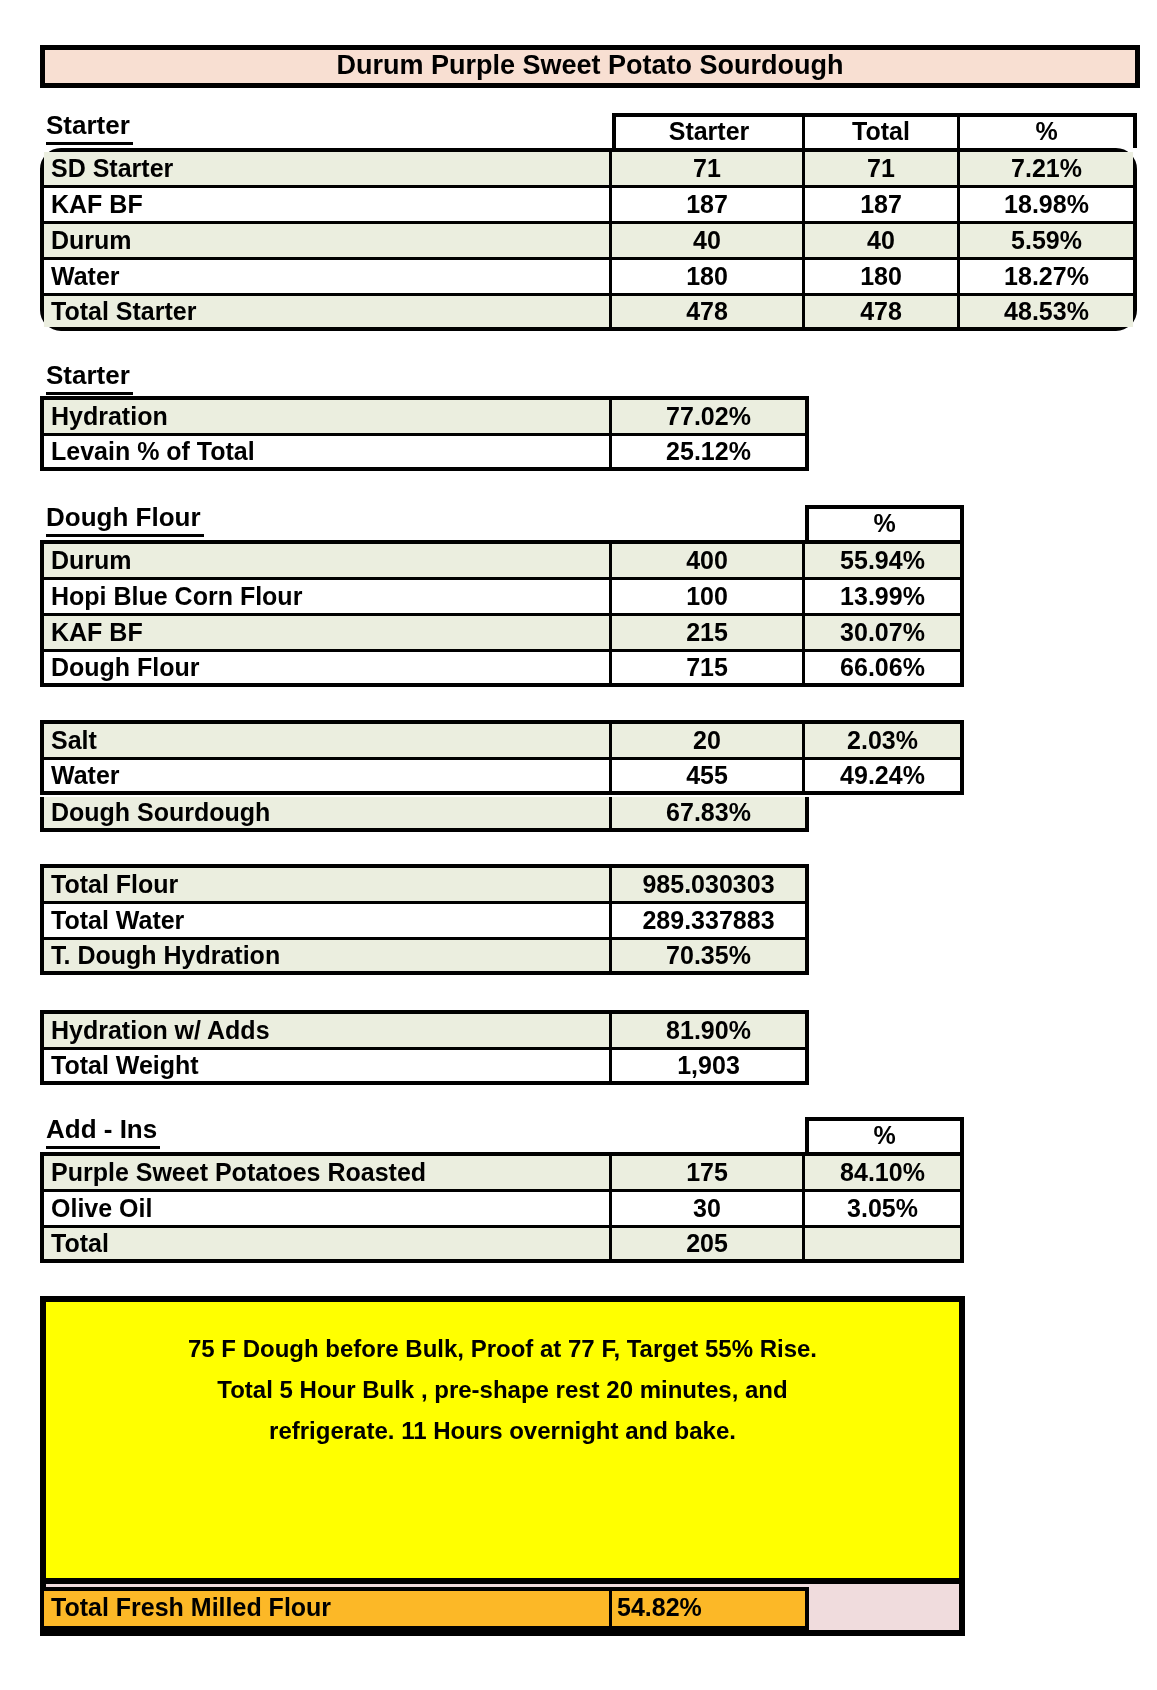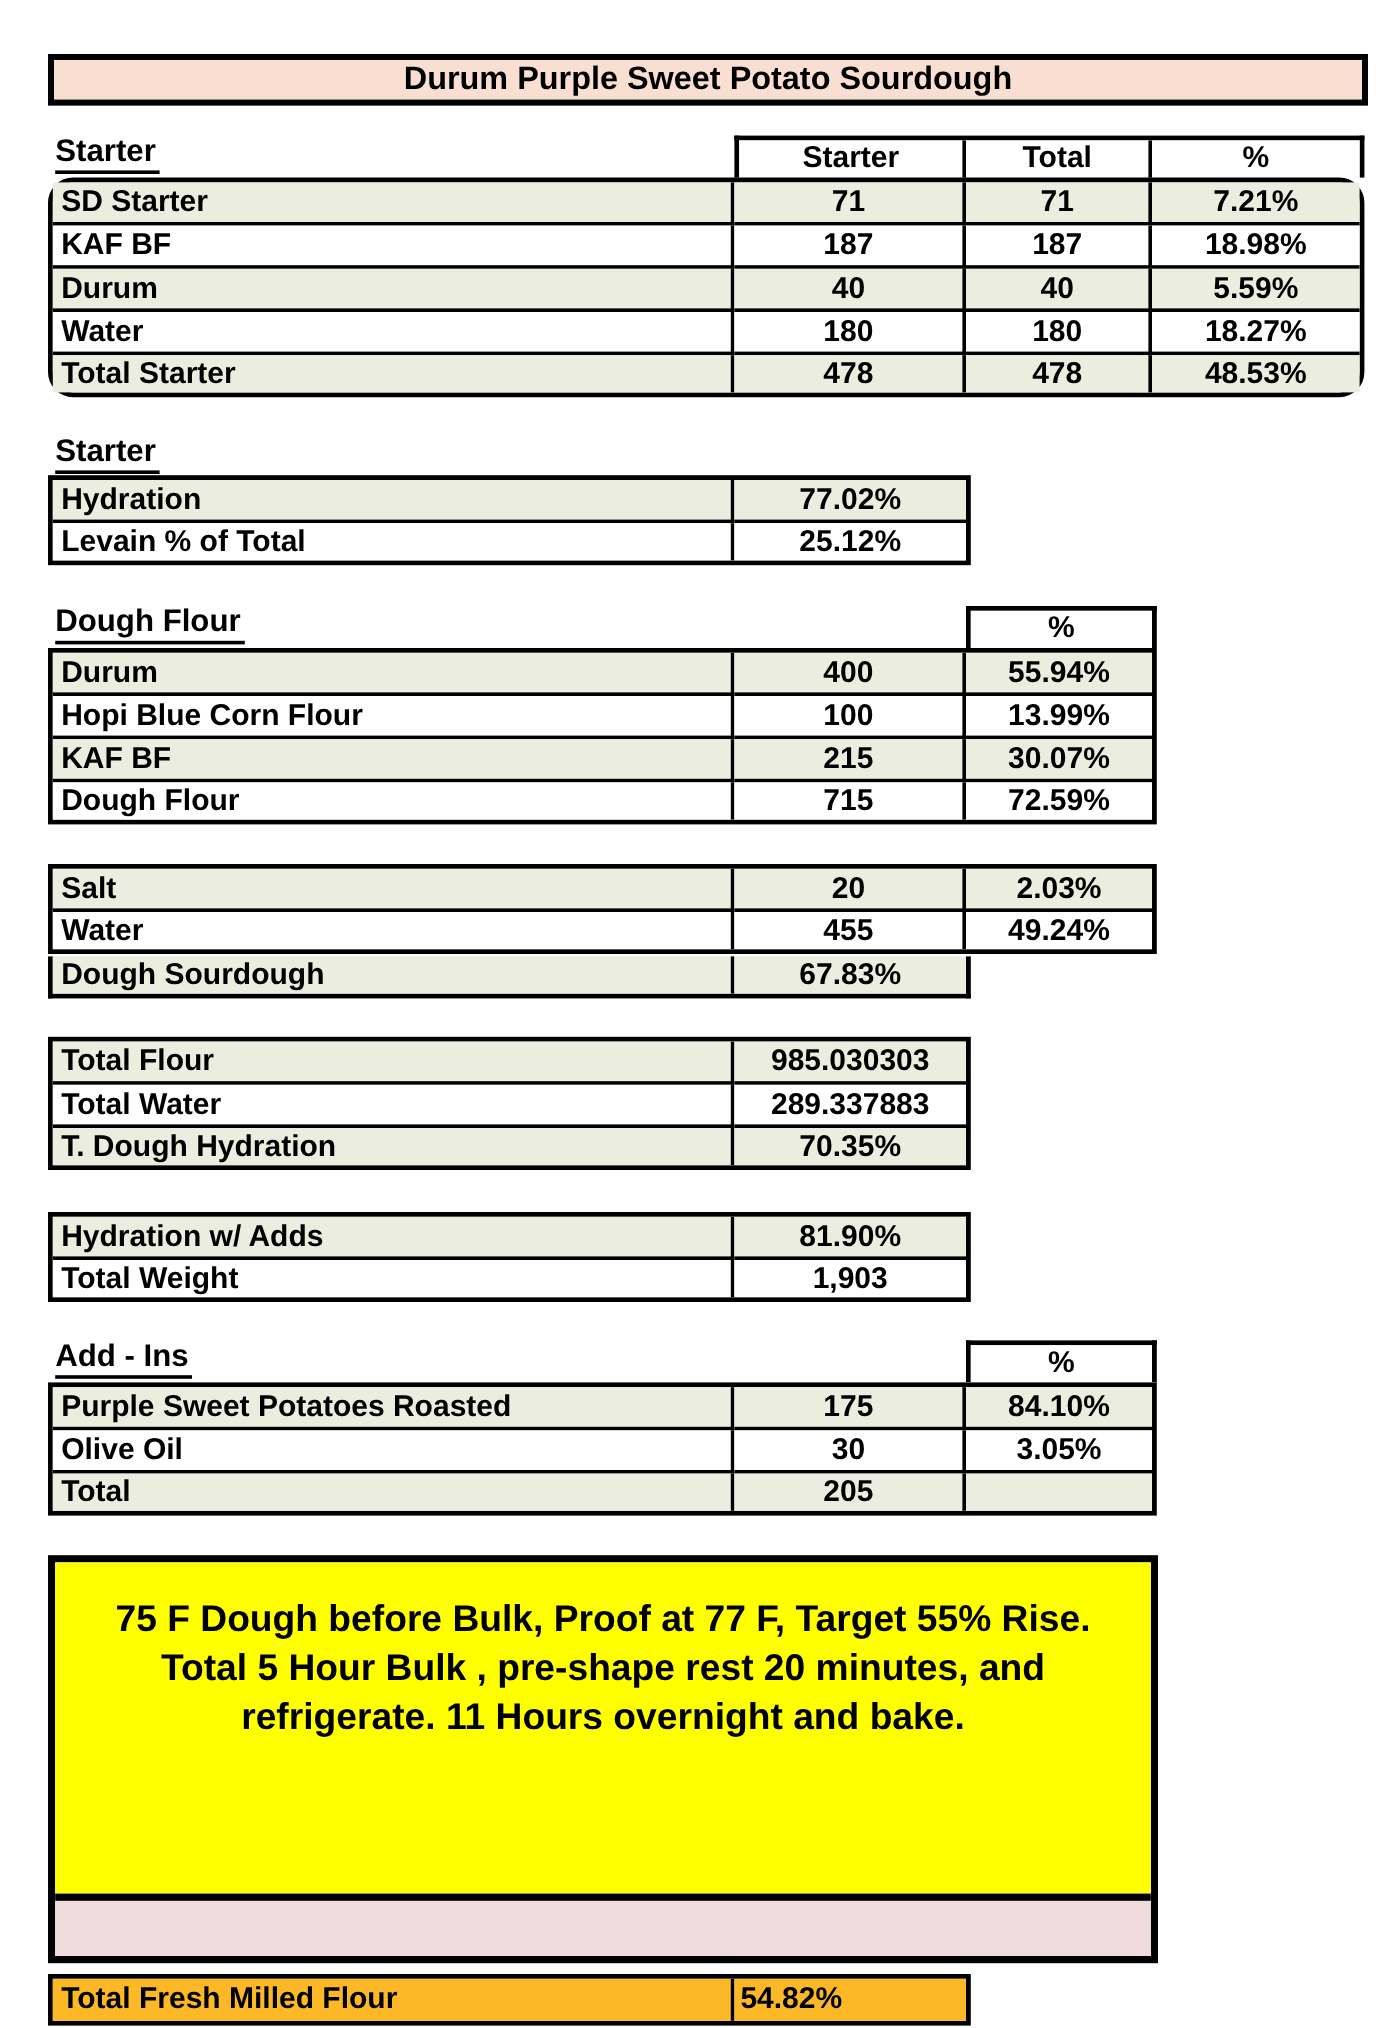--- a/index.html
+++ b/index.html
@@ -28,24 +28,24 @@
   .t1 { grid-template-columns:568px 193px 155px 173px;border-radius:21px; }
   .h1 { left:612px; top:113px; grid-template-columns:189px 155px 173px; }
   .t2 { grid-template-columns:568px 193px; }
   .t3 { grid-template-columns:568px 193px 155px; }
   .hdrbox { display:grid; border:4px solid #000; border-bottom:none; height:35px; background:#fff; }
   .hdrbox .cell { height:31px; line-height:29px; border-bottom:none; }
   .hpct { left:805px; grid-template-columns:151px; }
 
   .noteBox { left:40px; top:1296px; width:925px; border:6px solid #000; }
   .noteYellow { background:var(--yellow); height:276px; text-align:center; padding-top:26px; }
-  .noteYellow .line { font-size:31px; line-height:41px; }
+  .noteYellow .line { font-size:24px; line-height:41px; }
   .notePink { background:var(--pink); height:52px; border-top:6px solid #000; }
 
-  .footer { left:40px; top:1645px; display:grid; grid-template-columns:568px 193px; border:4px solid #000; }
+  .footer { left:40px; top:1587px; display:grid; grid-template-columns:568px 193px; border:4px solid #000; }
   .footer .cell { background:var(--orange); height:35px; line-height:32px; border-bottom:none; }
   .fval { text-align:left; padding-left:5px; }
 </style>
 </head>
 <body>
 
 <div class="page">
 
   <div class="abs title-bar">
     <span>Durum Purple Sweet Potato Sourdough</span>
@@ -114,21 +114,21 @@
     <div class="cell lab">Hopi Blue  Corn Flour</div>
     <div class="cell val">100</div>
     <div class="cell val lc">13.99%</div>
 
     <div class="cell lab beige">KAF BF</div>
     <div class="cell val beige">215</div>
     <div class="cell val beige lc">30.07%</div>
 
     <div class="cell lab lr">Dough Flour</div>
     <div class="cell val lr">715</div>
-    <div class="cell val lc lr">72.59%</div>
+    <div class="cell val lc lr">66.06%</div>
   </div>
 
   <div class="abs tbl t3" style="top:720px;">
     <div class="cell lab beige">Salt</div>
     <div class="cell val beige">20</div>
     <div class="cell val beige lc">2.03%</div>
 
     <div class="cell lab lr">Water</div>
     <div class="cell val lr">455</div>
     <div class="cell val lc lr">49.24%</div>

